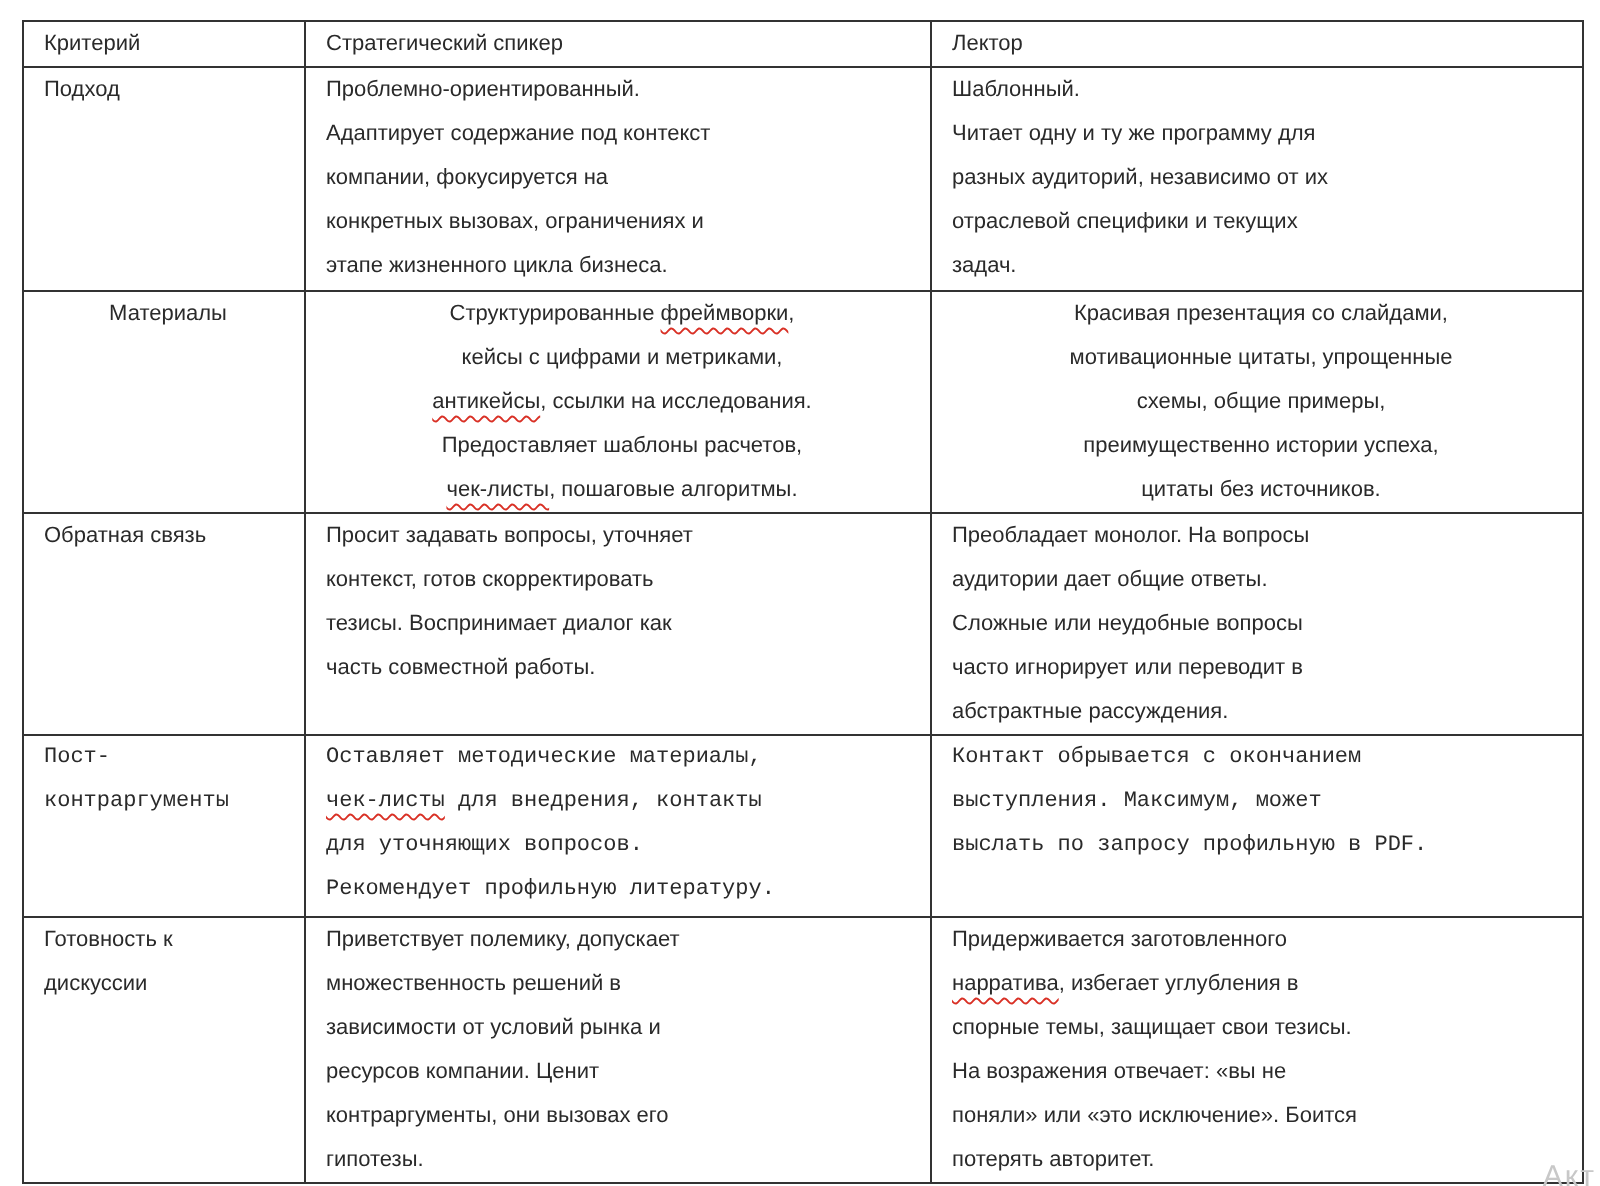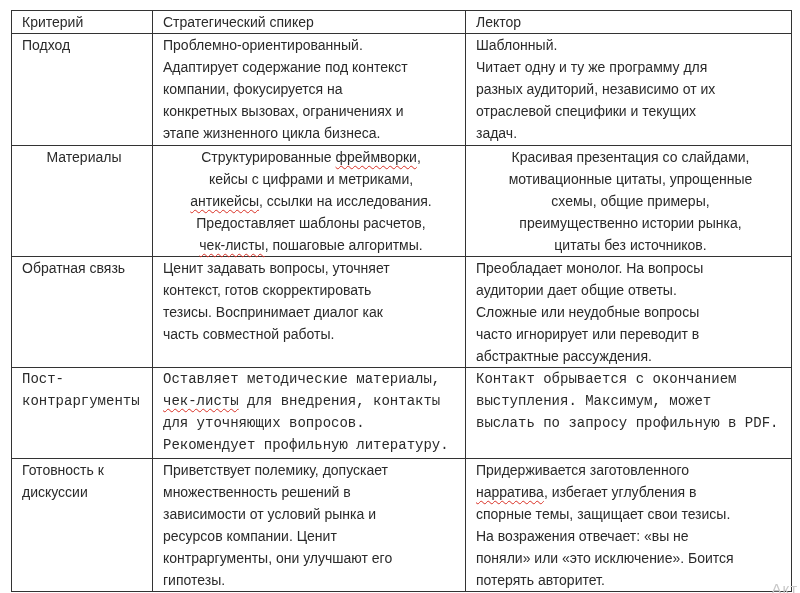--- a/index.html
+++ b/index.html
@@ -15,21 +15,21 @@
       font-family: "Liberation Sans", "DejaVu Sans", sans-serif;
       color: #2a2a2a;
     }
     .comparison-table {
       position: absolute;
       left: 11px;
       top: 10px;
       width: 780px;
       border-collapse: collapse;
       table-layout: fixed;
-      font-size: 14px;
+      font-size: 11px;
       line-height: 22px;
     }
     .comparison-table td {
       border: 1.5px solid #333333;
       vertical-align: top;
       padding: 0 6px 0 10px;
       word-wrap: break-word;
     }
     .comparison-table col.c1 { width: 141px; }
     .comparison-table col.c2 { width: 313px; }
@@ -99,31 +99,31 @@
         <span class="line"><span>Структурированные </span><span class="spell">фреймворки</span><span>,</span></span>
         <span class="line">кейсы с цифрами и метриками,</span>
         <span class="line"><span class="spell">антикейсы</span><span>, ссылки на исследования.</span></span>
         <span class="line">Предоставляет шаблоны расчетов,</span>
         <span class="line"><span class="spell">чек-листы</span><span>, пошаговые алгоритмы.</span></span>
       </td>
       <td>
         <span class="line">Красивая презентация со слайдами,</span>
         <span class="line">мотивационные цитаты, упрощенные</span>
         <span class="line">схемы, общие примеры,</span>
-        <span class="line">преимущественно истории рынка,</span>
+        <span class="line">преимущественно истории успеха,</span>
         <span class="line">цитаты без источников.</span>
       </td>
     </tr>
 
     <tr class="r3">
       <td>
         <span class="line">Обратная связь</span>
       </td>
       <td>
-        <span class="line">Ценит задавать вопросы, уточняет</span>
+        <span class="line">Просит задавать вопросы, уточняет</span>
         <span class="line">контекст, готов скорректировать</span>
         <span class="line">тезисы. Воспринимает диалог как</span>
         <span class="line">часть совместной работы.</span>
       </td>
       <td>
         <span class="line">Преобладает монолог. На вопросы</span>
         <span class="line">аудитории дает общие ответы.</span>
         <span class="line">Сложные или неудобные вопросы</span>
         <span class="line">часто игнорирует или переводит в</span>
         <span class="line">абстрактные рассуждения.</span>
@@ -151,21 +151,21 @@
     <tr class="r5">
       <td>
         <span class="line">Готовность к</span>
         <span class="line">дискуссии</span>
       </td>
       <td>
         <span class="line">Приветствует полемику, допускает</span>
         <span class="line">множественность решений в</span>
         <span class="line">зависимости от условий рынка и</span>
         <span class="line">ресурсов компании. Ценит</span>
-        <span class="line">контраргументы, они улучшают его</span>
+        <span class="line">контраргументы, они вызовах его</span>
         <span class="line">гипотезы.</span>
       </td>
       <td>
         <span class="line">Придерживается заготовленного</span>
         <span class="line"><span class="spell">нарратива</span><span>, избегает углубления в</span></span>
         <span class="line">спорные темы, защищает свои тезисы.</span>
         <span class="line">На возражения отвечает: «вы не</span>
         <span class="line">поняли» или «это исключение». Боится</span>
         <span class="line">потерять авторитет.</span>
       </td>

